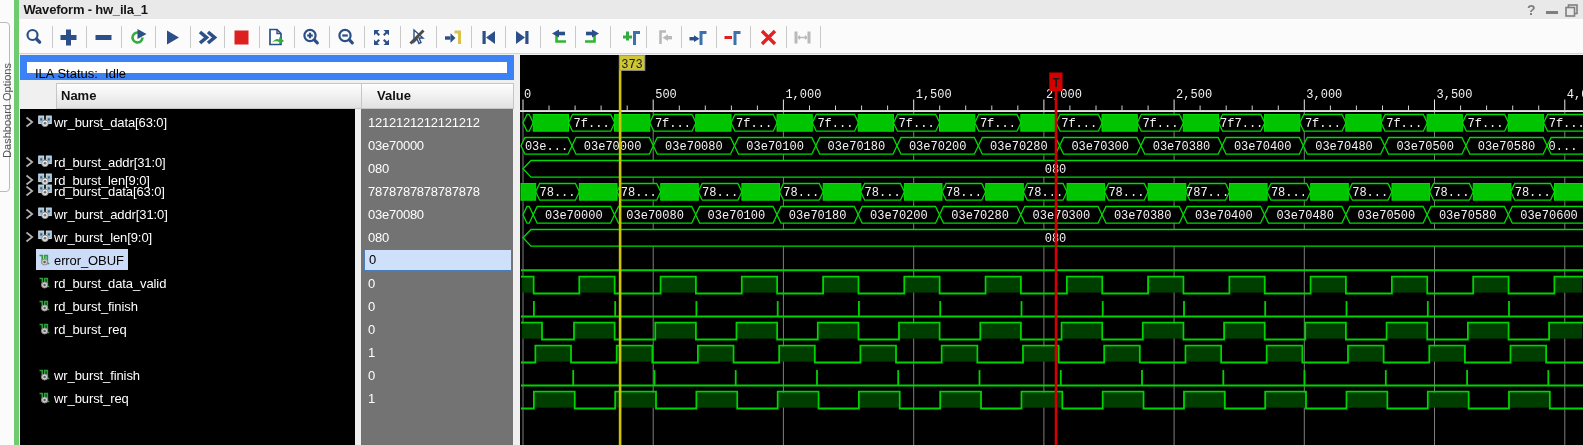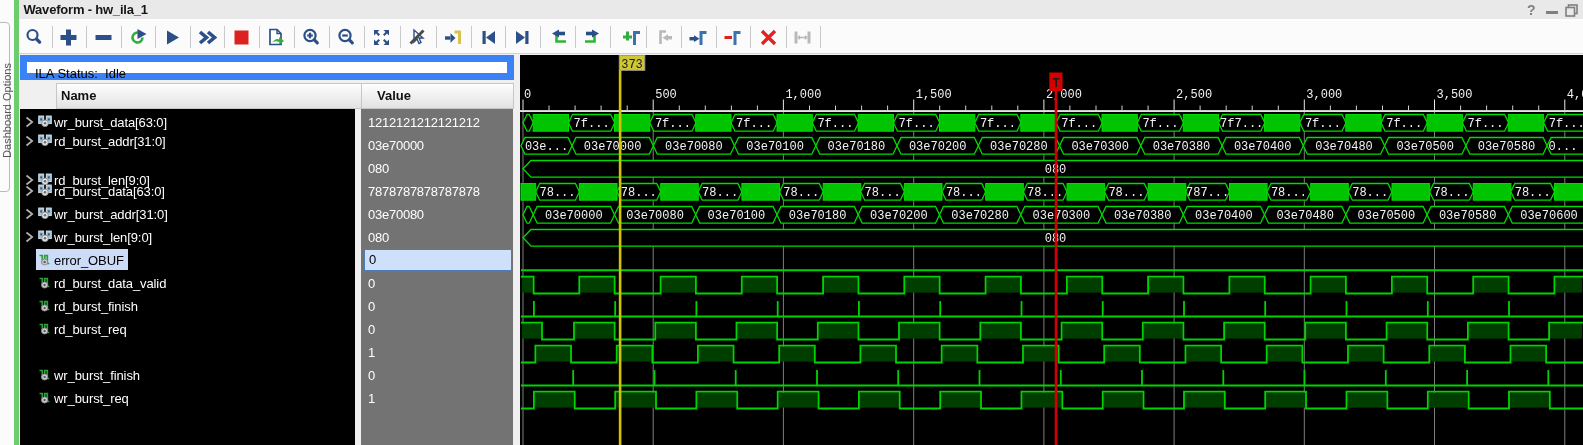--- a/index.html
+++ b/index.html
@@ -195,21 +195,21 @@
       <div class="nrow" style="top:1px"><span class="chev"><svg width="9" height="12" viewBox="0 0 9 12">
             <path d="M1.5,1.5 L7.2,6 L1.5,10.5" stroke="#b2b2b2" stroke-width="1.7" fill="none"></path>
           </svg></span><span class="sicon"><svg width="14" height="14" viewBox="0 0 14 14">
             <rect x="0.7" y="2" width="5" height="7.6" fill="#9cc2dd" stroke="#d8e4ee" stroke-width="0.9"></rect>
             <rect x="8.3" y="2" width="5" height="7.6" fill="#9cc2dd" stroke="#d8e4ee" stroke-width="0.9"></rect>
             <rect x="2.2" y="4.3" width="2" height="2.2" fill="#47586b"></rect>
             <rect x="9.8" y="4.3" width="2" height="2.2" fill="#47586b"></rect>
             <circle cx="7" cy="9.3" r="3.3" fill="#e6e6e6" stroke="#8f8f8f" stroke-width="1"></circle>
             <circle cx="7" cy="9.3" r="1.3" fill="#6e6e6e"></circle>
           </svg></span><span class="ntxt">wr_burst_data[63:0]</span></div>
-      <div class="nrow" style="top:20px"><span class="chev"><svg width="9" height="12" viewBox="0 0 9 12">
+      <div class="nrow" style="top:41px"><span class="chev"><svg width="9" height="12" viewBox="0 0 9 12">
             <path d="M1.5,1.5 L7.2,6 L1.5,10.5" stroke="#b2b2b2" stroke-width="1.7" fill="none"></path>
           </svg></span><span class="sicon"><svg width="14" height="14" viewBox="0 0 14 14">
             <rect x="0.7" y="2" width="5" height="7.6" fill="#9cc2dd" stroke="#d8e4ee" stroke-width="0.9"></rect>
             <rect x="8.3" y="2" width="5" height="7.6" fill="#9cc2dd" stroke="#d8e4ee" stroke-width="0.9"></rect>
             <rect x="2.2" y="4.3" width="2" height="2.2" fill="#47586b"></rect>
             <rect x="9.8" y="4.3" width="2" height="2.2" fill="#47586b"></rect>
             <circle cx="7" cy="9.3" r="3.3" fill="#e6e6e6" stroke="#8f8f8f" stroke-width="1"></circle>
             <circle cx="7" cy="9.3" r="1.3" fill="#6e6e6e"></circle>
           </svg></span><span class="ntxt">rd_burst_addr[31:0]</span></div>
       <div class="nrow" style="top:59px"><span class="chev"><svg width="9" height="12" viewBox="0 0 9 12">

